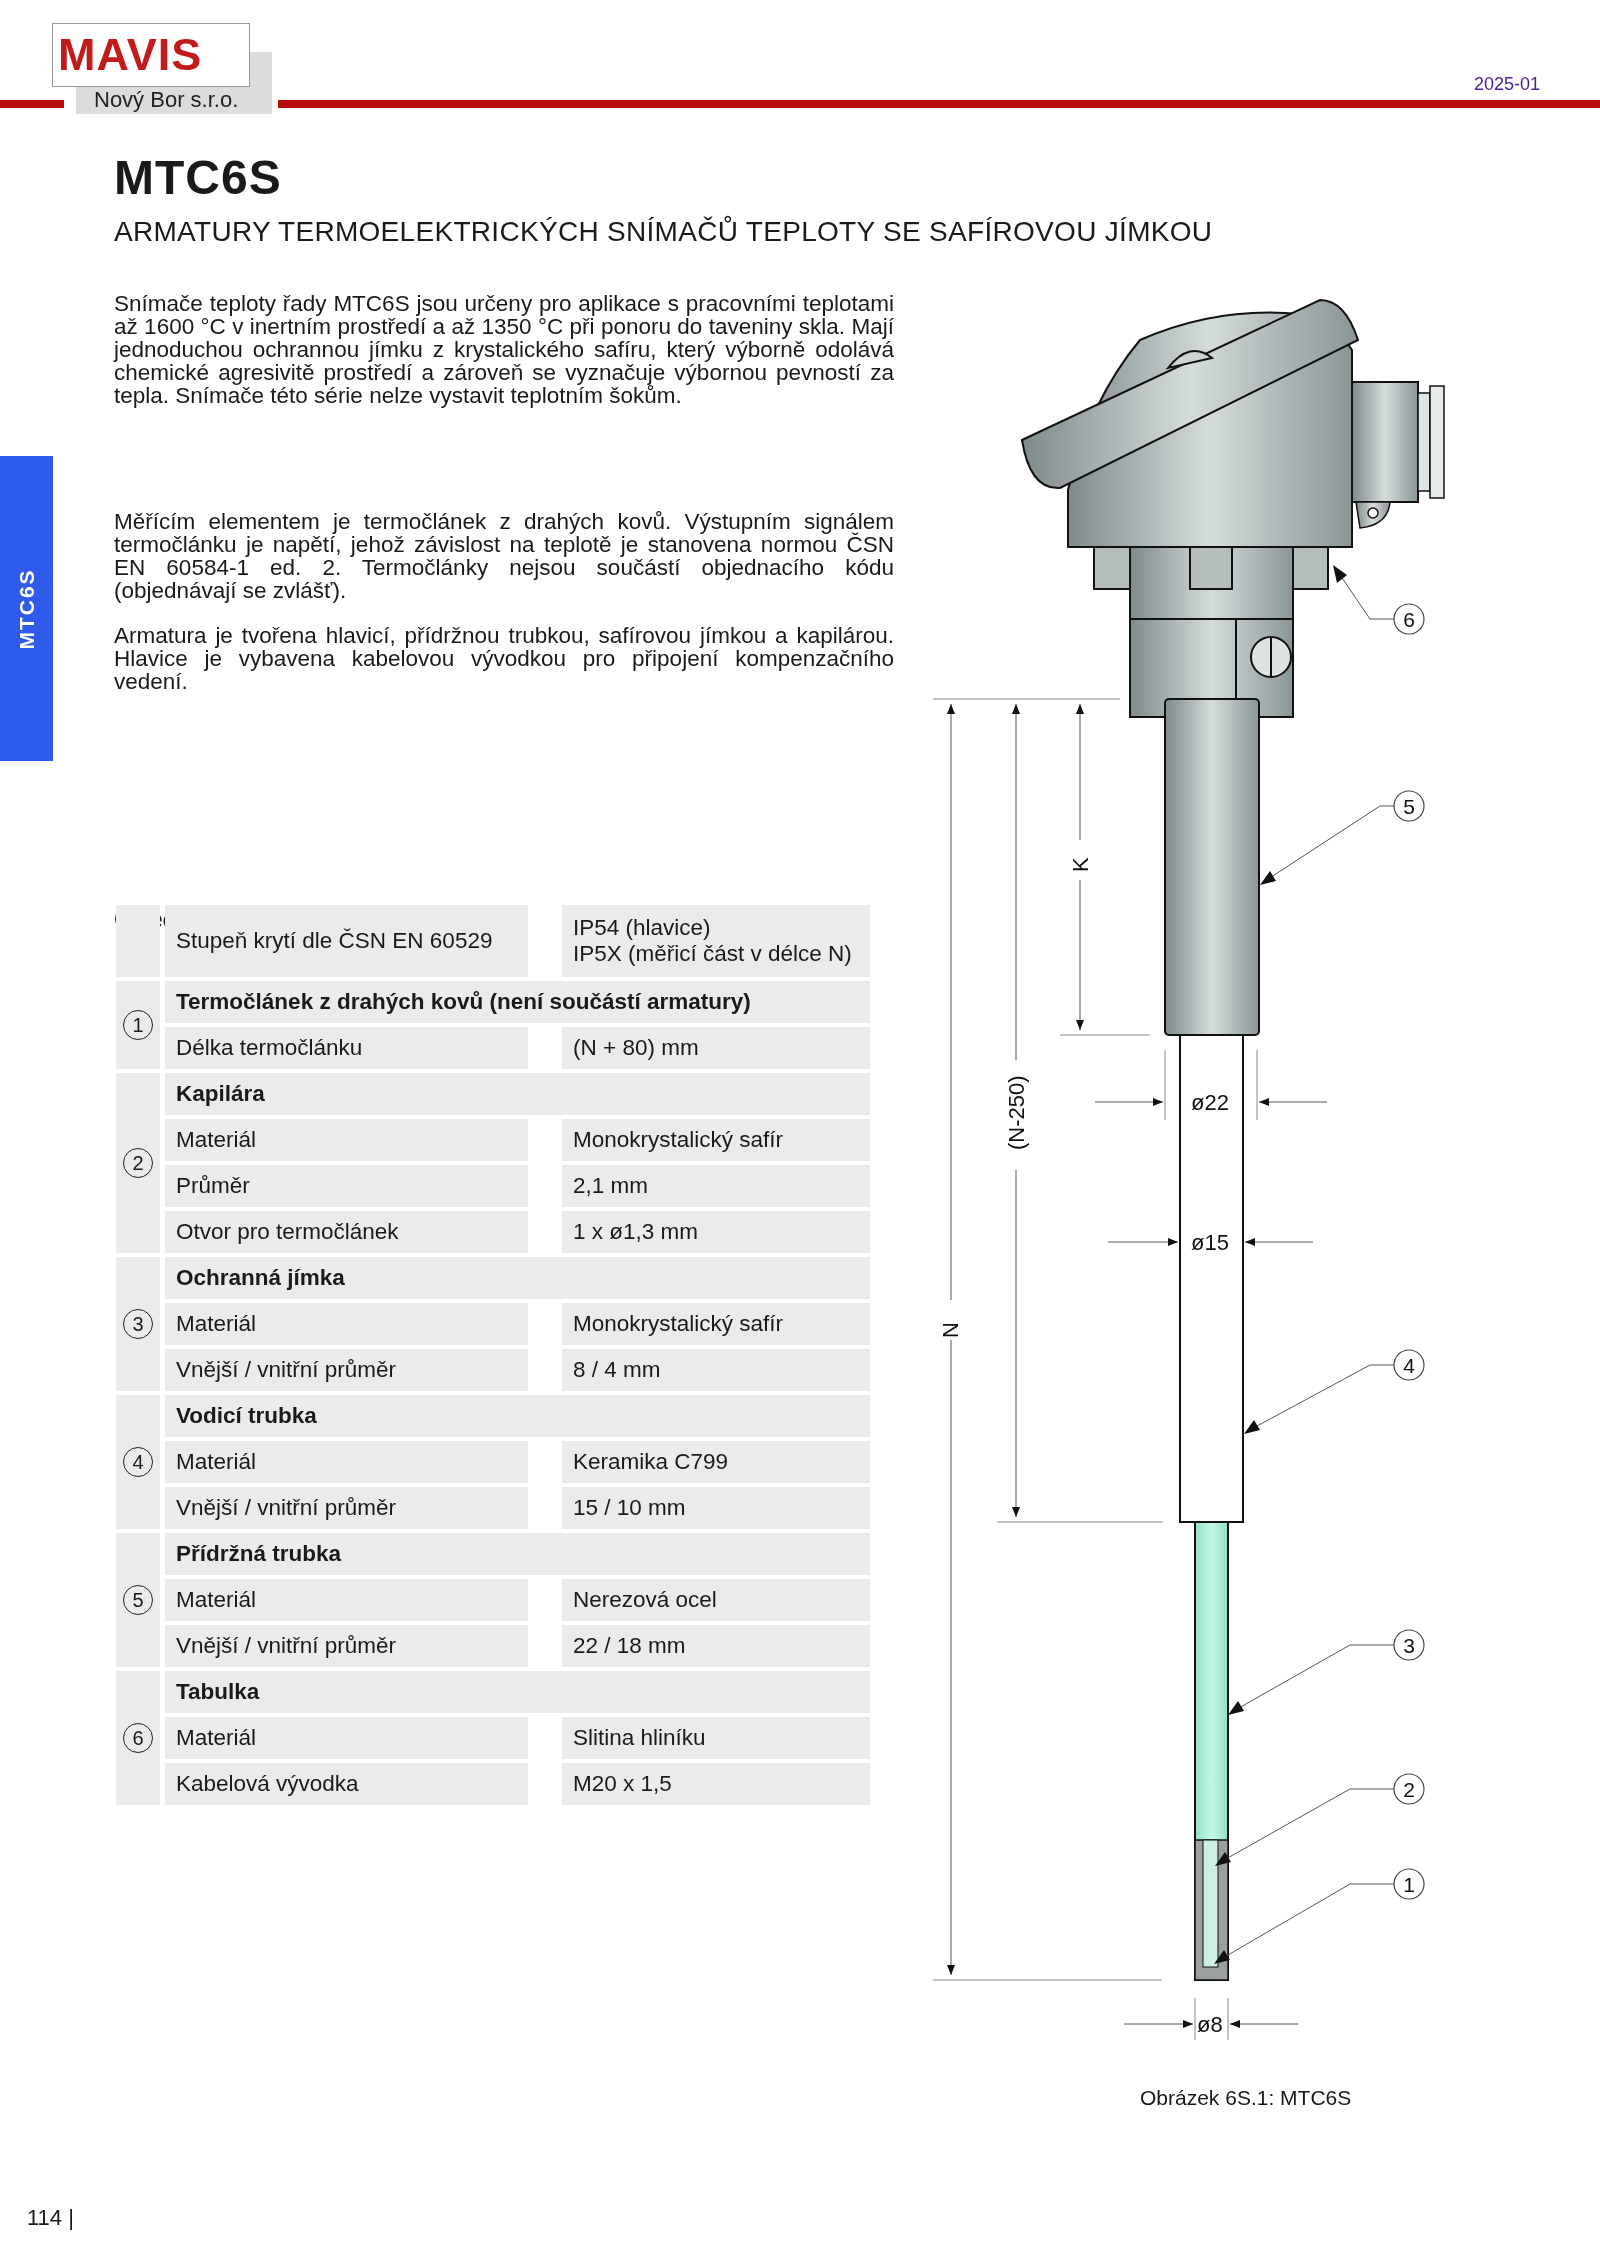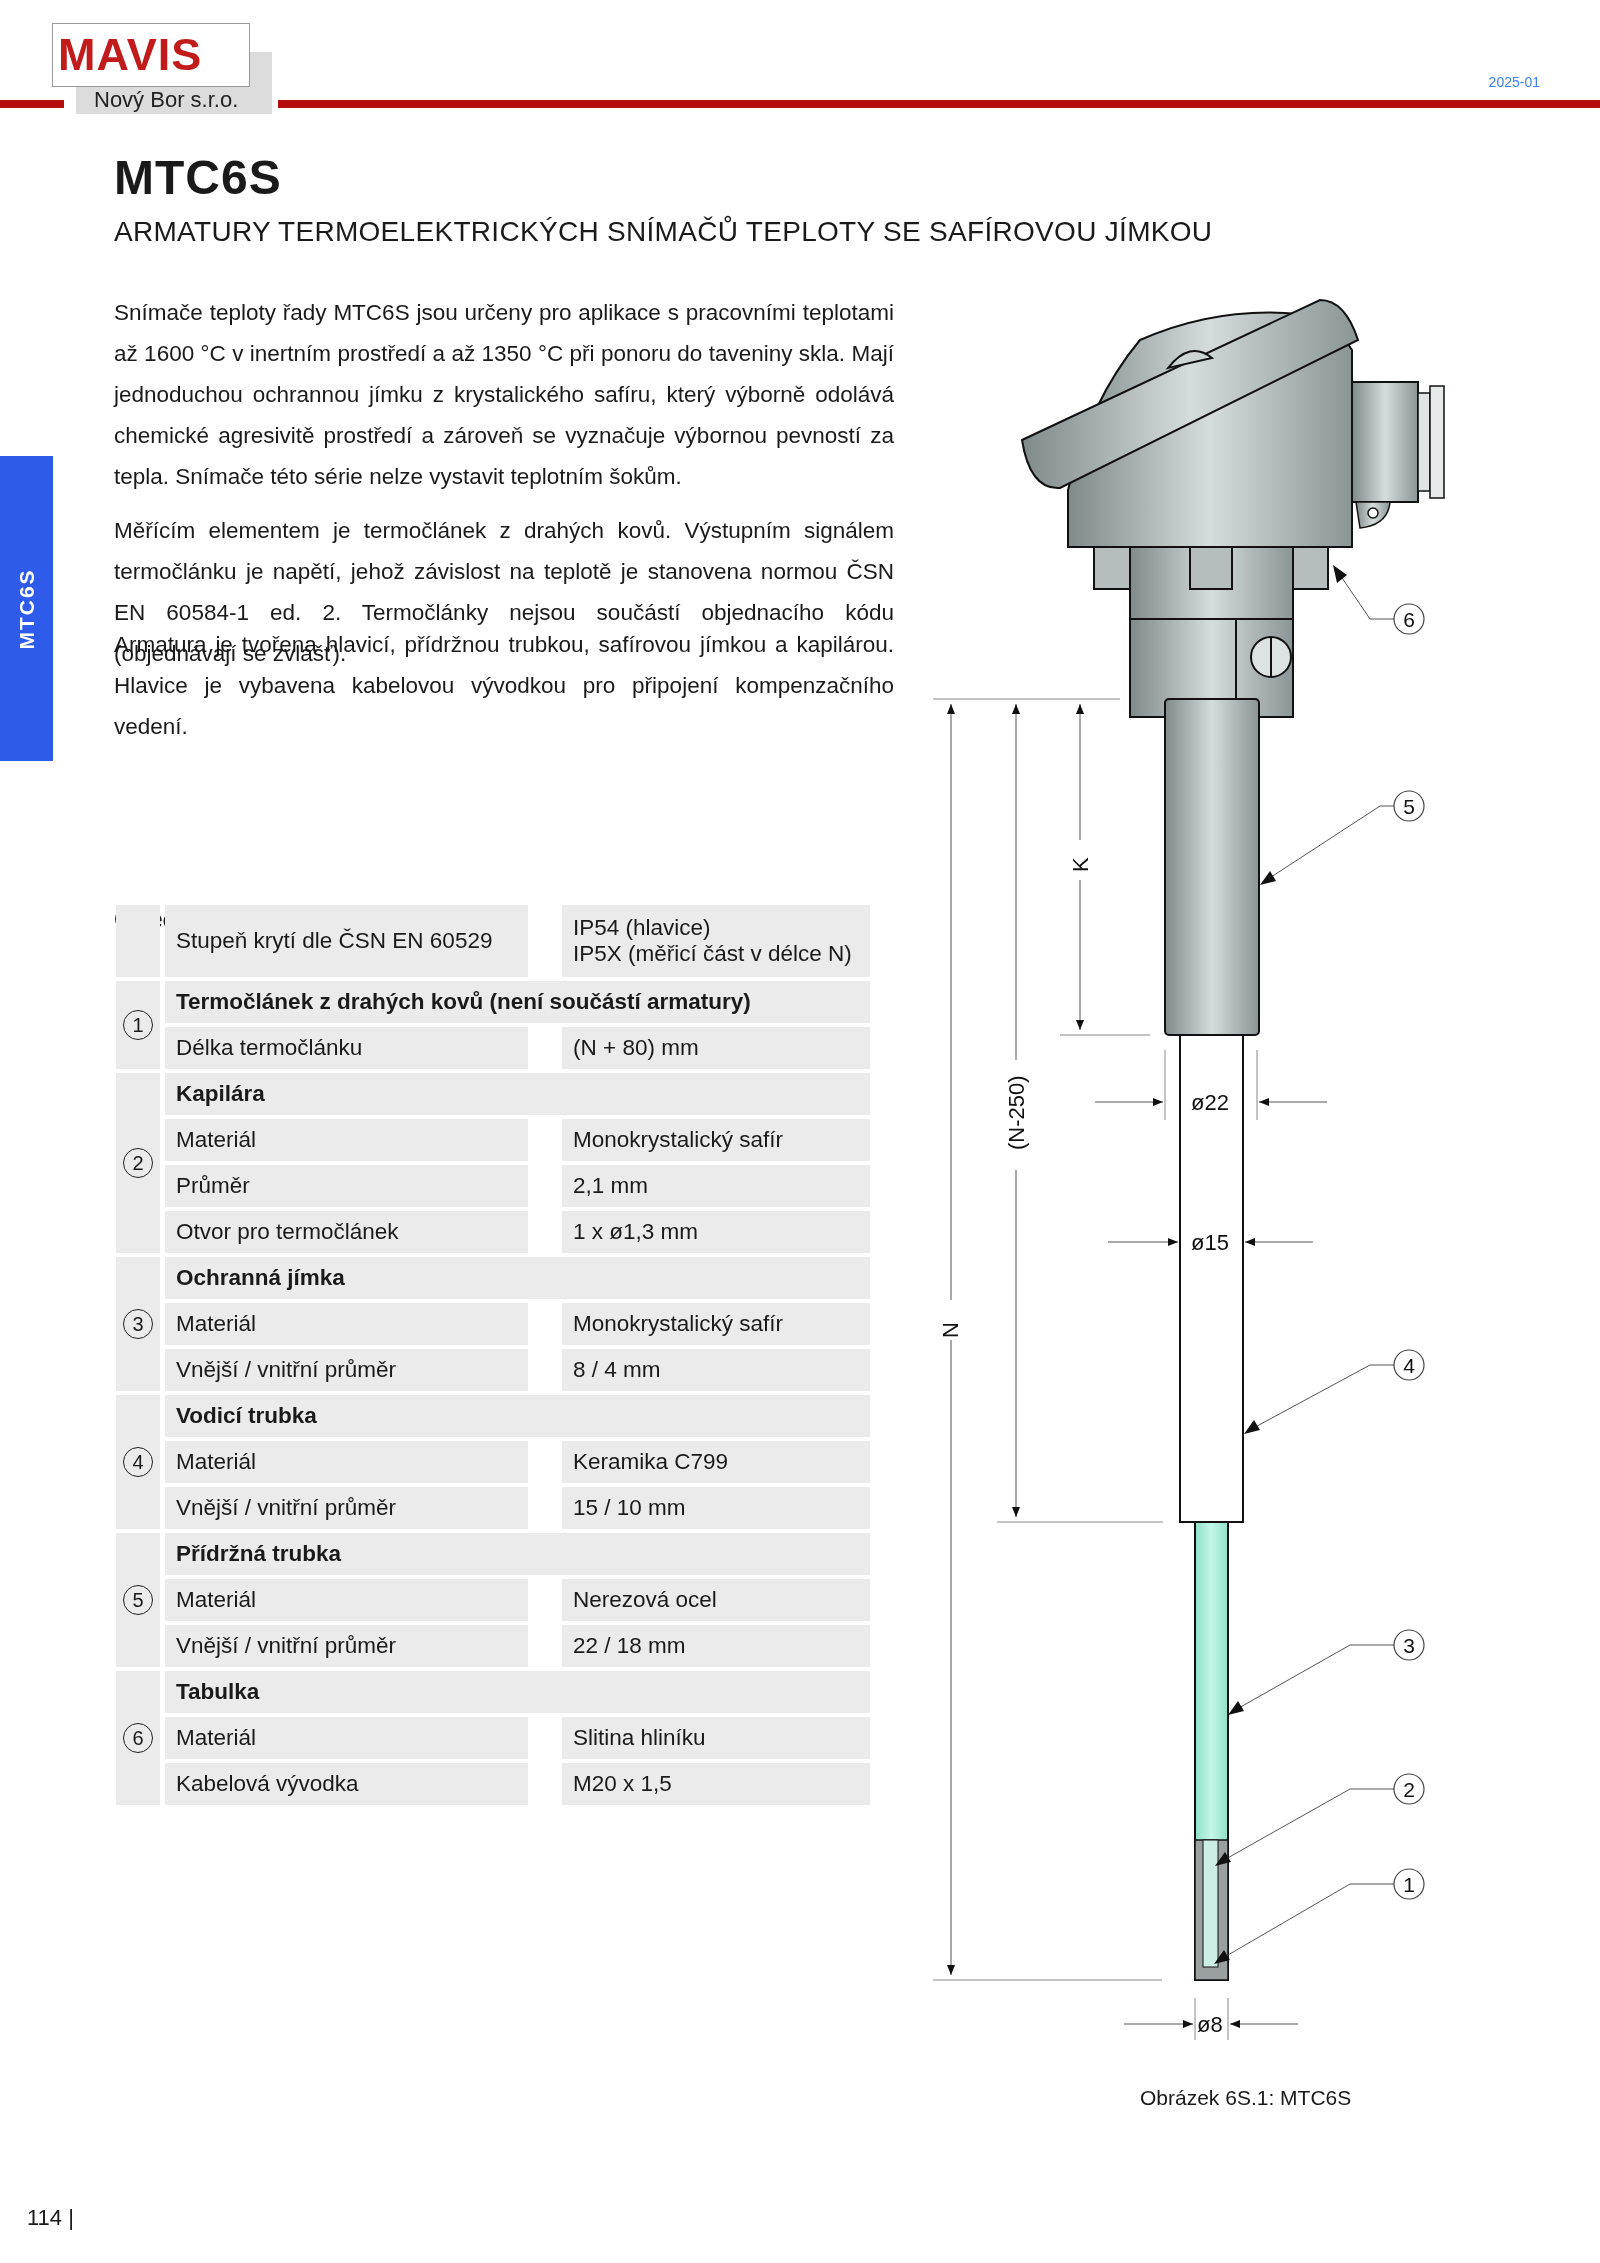--- a/index.html
+++ b/index.html
@@ -5,28 +5,28 @@
   html,body{margin:0;padding:0;background:#fff;}
   body{width:1600px;height:2263px;position:relative;overflow:hidden;font-family:"Liberation Sans","DejaVu Sans",sans-serif;color:#1a1a1a;}
   .abs{position:absolute;}
   
   .logo-box{left:52px;top:23px;width:196px;height:62px;border:1px solid #9a9a9a;background:#fff;}
   .logo-shadow{left:76px;top:52px;width:196px;height:62px;background:#dcdcdc;}
   .logo-text{left:58px;top:24px;font-size:45px;font-weight:bold;color:#c21b1b;letter-spacing:1px;line-height:62px;}
   .logo-sub{left:94px;top:87px;font-size:22px;color:#222;line-height:26px;}
   .redline-l{left:0;top:100px;width:64px;height:8px;background:#b50d0d;}
   .redline-r{left:278px;top:100px;width:1322px;height:8px;background:#b50d0d;}
-  .date{right:60px;top:74px;font-size:14px;color:#3b82f6;}
+  .date{right:60px;top:74px;font-size:18px;color:#4c1d95;}
   
   .side-tab{left:0;top:456px;width:53px;height:305px;background:#2f5bea;}
   .side-tab span{position:absolute;left:50%;top:50%;transform:translate(-50%,-50%) rotate(-90deg);color:#fff;font-weight:bold;font-size:21px;letter-spacing:2px;white-space:nowrap;}
   
   .title{left:114px;top:150px;font-size:48px;font-weight:bold;letter-spacing:1px;}
   .subtitle{left:114px;top:216px;font-size:28px;letter-spacing:0.3px;}
-  .para{left:114px;width:780px;font-size:22.5px;line-height:41px;text-align:justify;}
+  .para{left:114px;width:780px;font-size:22.5px;line-height:23px;text-align:justify;}
   .section-title{left:114px;top:905px;font-size:25px;font-weight:bold;}
   
   .tbl{left:116px;top:905px;width:754px;}
   .grp{display:flex;margin-bottom:4px;}
   .num{width:44px;background:#ebebeb;display:flex;align-items:center;justify-content:center;margin-right:5px;}
   .num .circ{width:28px;height:28px;border:1.5px solid #222;border-radius:50%;display:flex;align-items:center;justify-content:center;font-size:20px;line-height:1;}
   .rows{flex:1;}
   .row{display:flex;margin-bottom:4px;}
   .row:last-child{margin-bottom:0;}
   .cell{background:#ebebeb;font-size:22.5px;padding:0 0 0 11px;display:flex;align-items:center;min-height:42px;}

